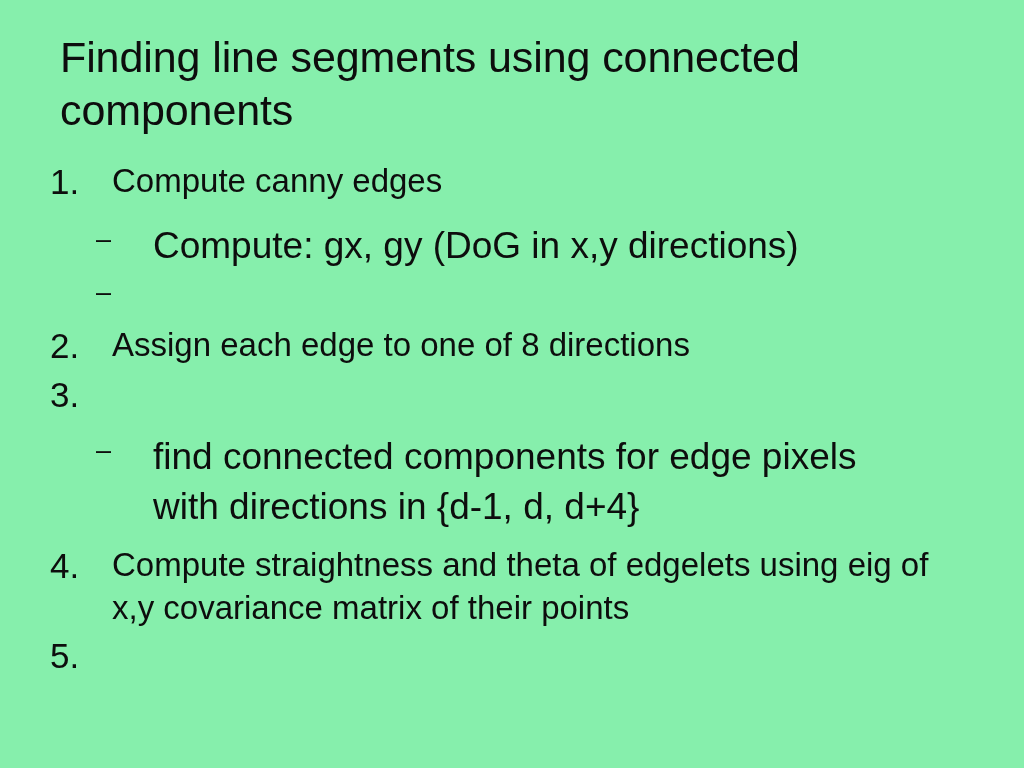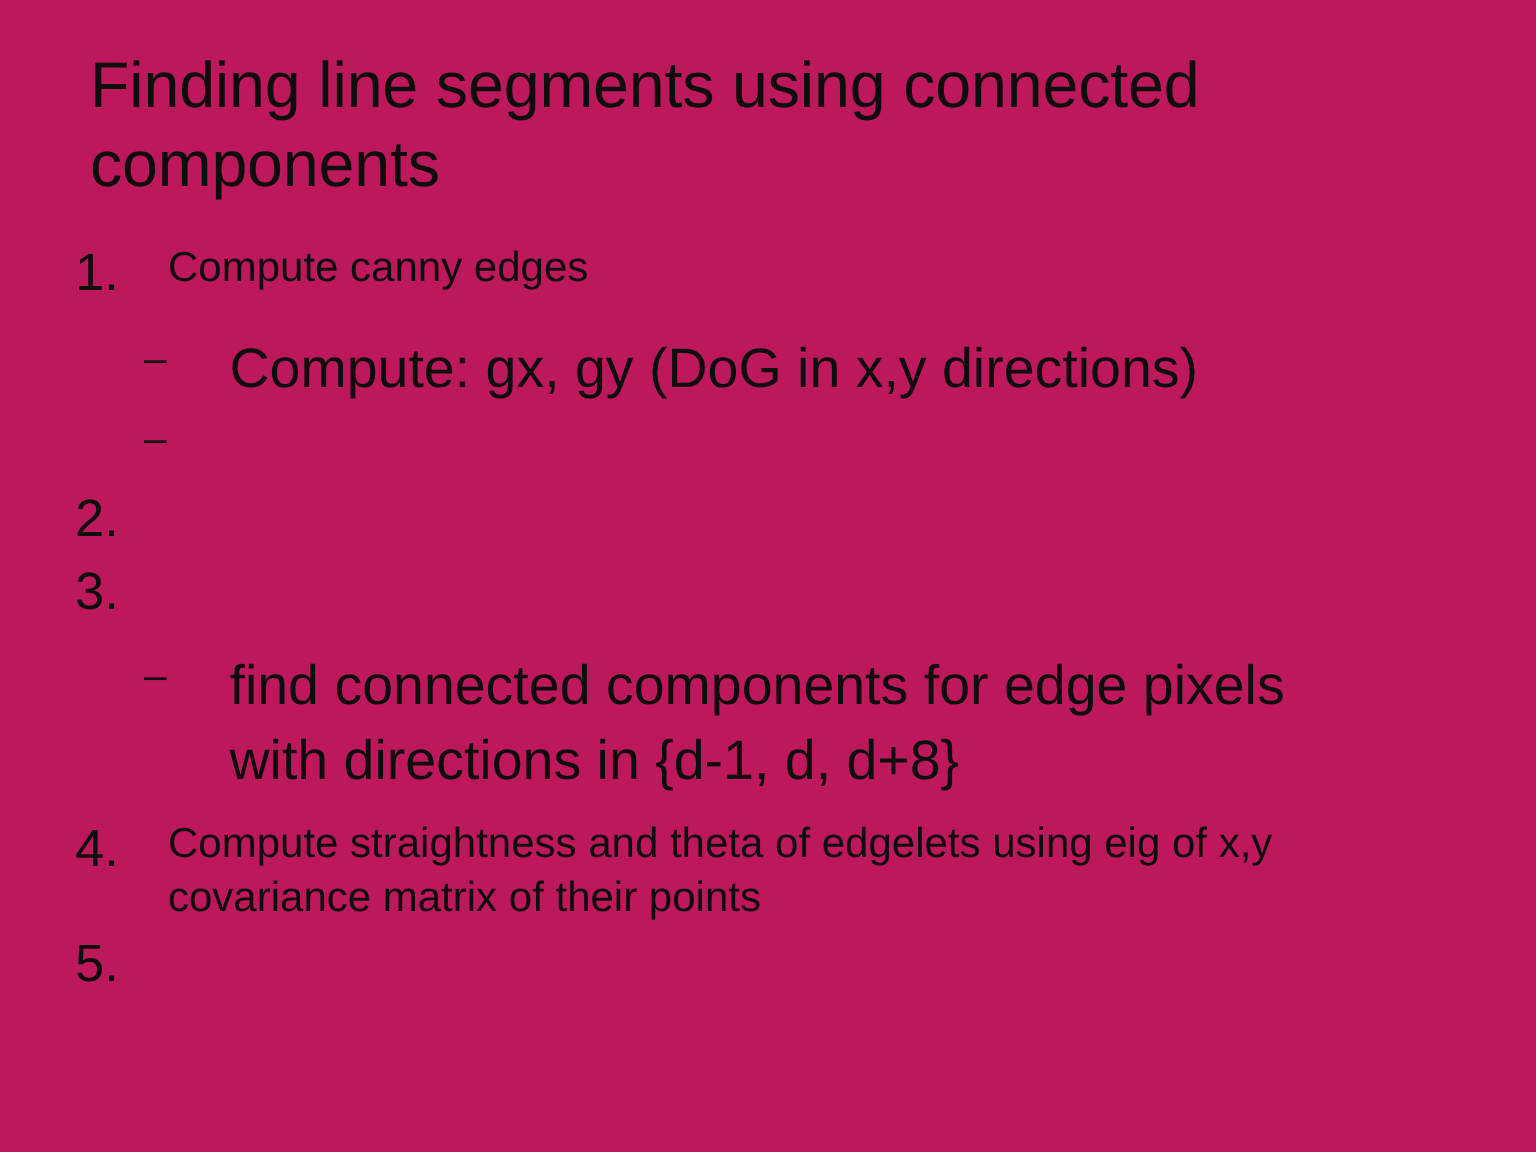--- a/index.html
+++ b/index.html
@@ -13,21 +13,21 @@
     height: 768px;
     overflow: hidden;
     font-family: "Liberation Sans", sans-serif;
     color: #0d0d0d;
     -webkit-font-smoothing: antialiased;
   }
   .slide {
     position: relative;
     width: 1024px;
     height: 768px;
-    background: #be185d;
+    background: #86efac;
     box-sizing: border-box;
   }
 
   
   .slide-title {
     position: absolute;
     left: 60px;
     top: 2px;
     width: 880px;
     font-size: 43px;
@@ -59,21 +59,21 @@
   }
   .level-1 .marker {
     flex: 0 0 auto;
     width: 62px;
     font-size: 35px;
     line-height: 1.28;
     color: #0d0d0d;
   }
   .level-1 .item-text {
     flex: 1 1 auto;
-    font-size: 28px;
+    font-size: 33px;
     line-height: 1.28;
     color: #0d0d0d;
     padding-right: 84px;
     white-space: pre-wrap;
   }
 
   
   .level-2 {
     padding-left: 96px;
     margin-bottom: 4px;
@@ -120,31 +120,32 @@
     </div>
 
     <div class="list-item level-2">
       <span class="marker">–</span>
     </div>
 
     <div class="spacer-2"></div>
 
     <div class="list-item level-1">
       <span class="marker">2.</span>
+      <span class="item-text">Assign each edge to one of 8 directions</span>
     </div>
 
     <div class="list-item level-1">
       <span class="marker">3.</span>
     </div>
 
     <div class="spacer-3"></div>
 
     <div class="list-item level-2">
       <span class="marker">–</span>
-      <span class="item-text">find connected components for edge pixels with directions in {d-1, d, d+8}</span>
+      <span class="item-text">find connected components for edge pixels with directions in {d-1, d, d+4}</span>
     </div>
 
     <div class="spacer-2"></div>
 
     <div class="list-item level-1">
       <span class="marker">4.</span>
       <span class="item-text">Compute straightness and theta of edgelets using eig of x,y covariance matrix of their points</span>
     </div>
 
     <div class="list-item level-1">

